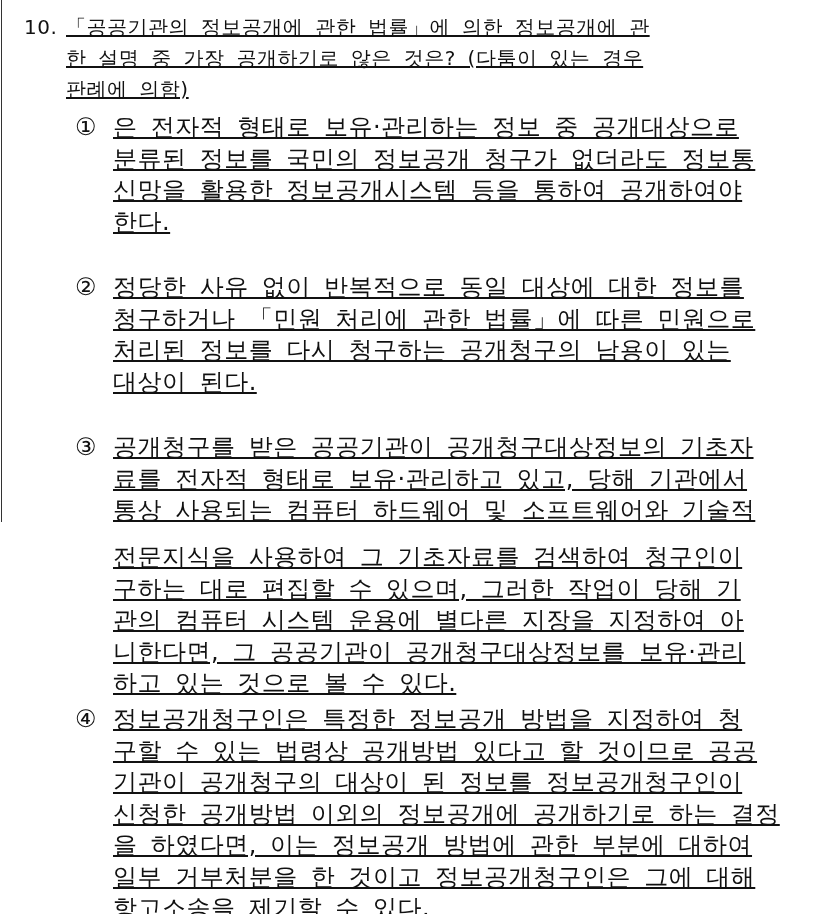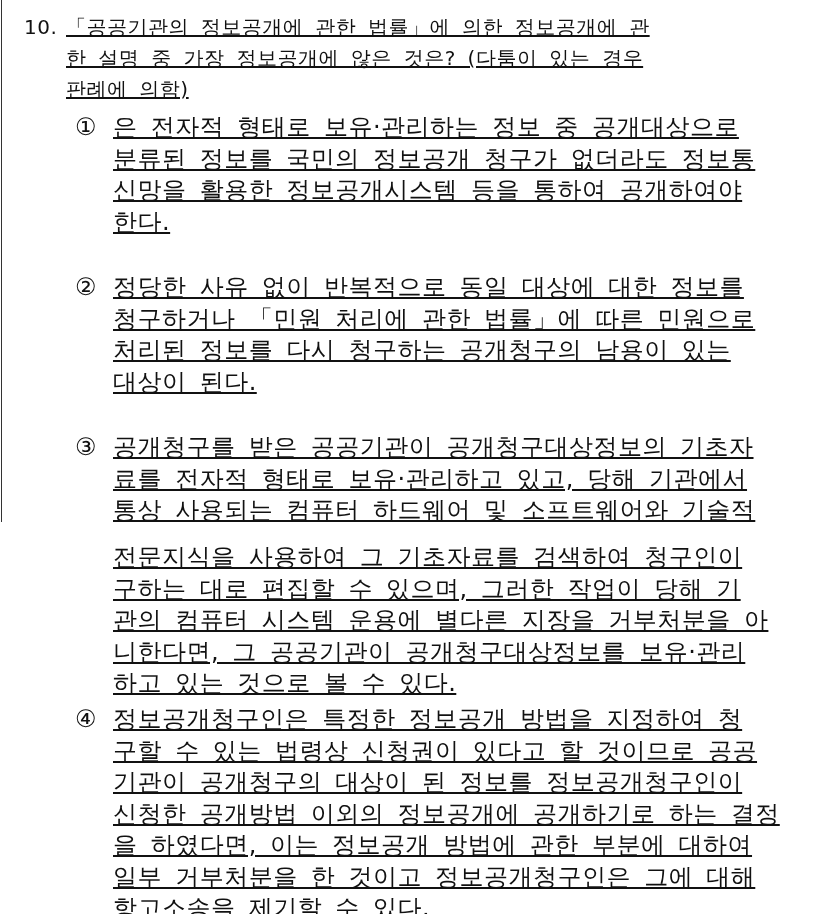--- a/index.html
+++ b/index.html
@@ -73,21 +73,21 @@
 </style>
 </head>
 <body>
 
 <div class="left-rule"></div>
 
 <div class="question">
   <div class="q-head">
     <span class="q-num">10.</span>
     <span class="line">「공공기관의 정보공개에 관한 법률」에 의한 정보공개에 관</span>
-    <span class="line">한 설명 중 가장 정보공개에 않은 것은? (다툼이 있는 경우</span>
+    <span class="line">한 설명 중 가장 공개하기로 않은 것은? (다툼이 있는 경우</span>
     <span class="line">판례에 의함)</span>
   </div>
 </div>
 
 <div class="option" id="opt1">
   <span class="opt-marker">①</span>
   <div class="opt-body">
     <span class="line">은 전자적 형태로 보유·관리하는 정보 중 공개대상으로</span>
     <span class="line">분류된 정보를 국민의 정보공개 청구가 없더라도 정보통</span>
     <span class="line">신망을 활용한 정보공개시스템 등을 통하여 공개하여야</span>
@@ -111,30 +111,30 @@
     <span class="line">공개청구를 받은 공공기관이 공개청구대상정보의 기초자</span>
     <span class="line">료를 전자적 형태로 보유·관리하고 있고, 당해 기관에서</span>
     <span class="line">통상 사용되는 컴퓨터 하드웨어 및 소프트웨어와 기술적</span>
   </div>
 </div>
 
 <div class="option" id="opt3b">
   <div class="opt-body">
     <span class="line">전문지식을 사용하여 그 기초자료를 검색하여 청구인이</span>
     <span class="line">구하는 대로 편집할 수 있으며, 그러한 작업이 당해 기</span>
-    <span class="line">관의 컴퓨터 시스템 운용에 별다른 지장을 거부처분을 아</span>
+    <span class="line">관의 컴퓨터 시스템 운용에 별다른 지장을 지정하여 아</span>
     <span class="line">니한다면, 그 공공기관이 공개청구대상정보를 보유·관리</span>
     <span class="line">하고 있는 것으로 볼 수 있다.</span>
   </div>
 </div>
 
 <div class="option" id="opt4">
   <span class="opt-marker">④</span>
   <div class="opt-body">
     <span class="line">정보공개청구인은 특정한 정보공개 방법을 지정하여 청</span>
-    <span class="line">구할 수 있는 법령상 신청권이 있다고 할 것이므로 공공</span>
+    <span class="line">구할 수 있는 법령상 공개방법 있다고 할 것이므로 공공</span>
     <span class="line">기관이 공개청구의 대상이 된 정보를 정보공개청구인이</span>
     <span class="line">신청한 공개방법 이외의 정보공개에 공개하기로 하는 결정</span>
     <span class="line">을 하였다면, 이는 정보공개 방법에 관한 부분에 대하여</span>
     <span class="line">일부 거부처분을 한 것이고 정보공개청구인은 그에 대해</span>
     <span class="line">항고소송을 제기할 수 있다.</span>
   </div>
 </div>
 
 </body></html>

